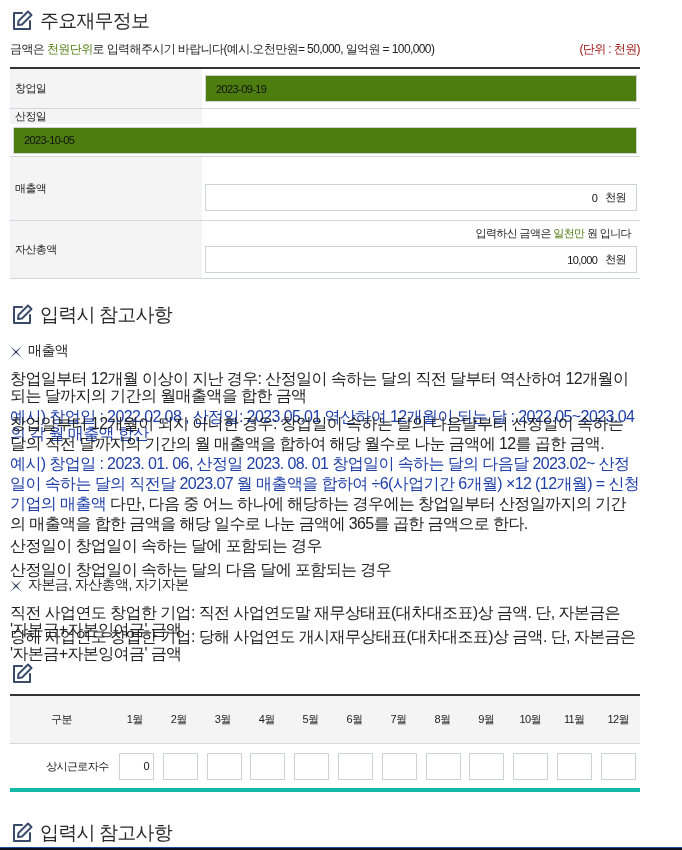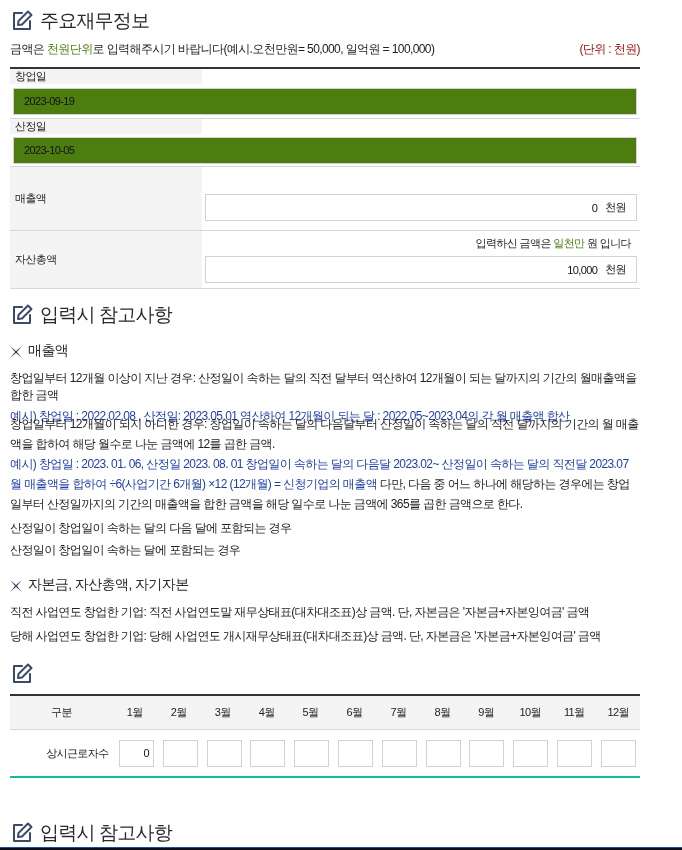--- a/index.html
+++ b/index.html
@@ -19,26 +19,26 @@
   .frow { display: flex; border-bottom: 1px solid #d4d8de; }
   .frow .lab { width: 192px; background: #f4f4f4; padding-left: 5px; display: flex; align-items: center; font-size: 11px; color: #222; }
   .frow .val { flex: 1; padding: 0 3px 0 3px; display: flex; flex-direction: column; justify-content: center; }
   .inp { height: 27px; border: 1px solid #cfd3d8; background: #fff; display: flex; align-items: center; font-size: 11px; padding: 0 10px; color: #111; }
   .inp.ro { background: #4d7c0f; }
   .inp.num { justify-content: flex-end; }
   .inp.num .suf { margin-left: 8px; }
   .hint { text-align: right; font-size: 11px; padding-right: 6px; margin-bottom: 5px; }
   .sub { display: flex; align-items: center; font-size: 14px; color: #2a2a2a; height: 20px; }
   .sub .bul { width: 12px; height: 12px; margin-right: 6px; display: inline-block; }
-  .p { font-size: 12px; line-height: 17px; color: #222; }
+  .p { font-size: 16px; line-height: 17px; color: #222; }
   .blue { color: #1e3ea8; }
 
   .months { position: absolute; left: 0; top: 694px; width: 630px; border-top: 2px solid #333; }
-  .mhead { display: flex; height: 34px; background: #f4f4f4; border-bottom: 1px solid #d4d8de; align-items: center; font-size: 11px; }
-  .mrow { display: flex; height: 48px; align-items: center; border-bottom: 2px solid #14b8a6; font-size: 11px; }
+  .mhead { display: flex; height: 48px; background: #f4f4f4; border-bottom: 1px solid #d4d8de; align-items: center; font-size: 11px; }
+  .mrow { display: flex; height: 48px; align-items: center; border-bottom: 4px solid #14b8a6; font-size: 11px; }
   .mcol0 { width: 103px; text-align: center; }
   .mcol { width: 44px; text-align: center; display: flex; justify-content: center; }
   .mrow .mcol0 { text-align: right; padding-right: 6px; width: 105px; }
   .cell { width: 35px; height: 27px; border: 1px solid #cfd3d8; background: #fff; display: flex; align-items: center; justify-content: flex-end; padding-right: 4px; font-size: 11px; color: #111; }
 
   .bottom-bar { position: absolute; left: 0; top: 847px; width: 682px; height: 3px; background: #0a0f1c; border-top: 1px solid #1d4fa0; }
 </style>
 </head>
 <body>
 
@@ -55,21 +55,21 @@
   </div>
 
   <div class="notice">
     <span>
       <span>금액은 </span><span class="red">천원단위</span><span>로 입력해주시기 바랍니다(예시.오천만원= 50,000, 일억원 = 100,000)</span>
     </span>
     <span class="unit">(단위 : 천원)</span>
   </div>
 
   <div class="ftable">
-    <div class="frow" style="height:50px;flex-direction:column;">
+    <div class="frow" style="height:40px;">
       <div class="lab">창업일</div>
       <div class="val">
           <div class="inp ro">2023-09-19</div>
         </div>
     </div>
     <div class="frow" style="height:48px;flex-direction:column;">
       <div class="lab">산정일</div>
       <div class="val">
           <div class="inp ro">2023-10-05</div>
         </div>
@@ -117,22 +117,22 @@
   </div>
 
   <div style="position:absolute;top:370px;left:0;width:630px;">
     <div class="p">창업일부터 12개월 이상이 지난 경우: 산정일이 속하는 달의 직전 달부터 역산하여 12개월이 되는 달까지의 기간의 월매출액을 합한 금액</div>
     <div class="p blue" style="margin-top:4px;">예시) 창업일 : 2022.02.08 , 산정일: 2023.05.01 역산하여 12개월이 되는 달 : 2022.05~2023.04의 각 월 매출액 합산</div>
   </div>
 
   <div style="position:absolute;top:414px;left:0;width:630px;">
     <div class="p" style="line-height:20px;">창업일부터 12개월이 되지 아니한 경우: 창업일이 속하는 달의 다음달부터 산정일이 속하는 달의 직전 달까지의 기간의 월 매출액을 합하여 해당 월수로 나눈 금액에 12를 곱한 금액.</div>
     <div class="p" style="line-height:20px;"><span class="blue">예시) 창업일 : 2023. 01. 06, 산정일 2023. 08. 01 창업일이 속하는 달의 다음달 2023.02~ 산정일이 속하는 달의 직전달 2023.07 월 매출액을 합하여 ÷6(사업기간 6개월) ×12 (12개월) = 신청기업의 매출액</span><span> 다만, 다음 중 어느 하나에 해당하는 경우에는 창업일부터 산정일까지의 기간의 매출액을 합한 금액을 해당 일수로 나눈 금액에 365를 곱한 금액으로 한다.</span></div>
+    <div class="p" style="line-height:20px;margin-top:2px;">산정일이 창업일이 속하는 달에 포함되는 경우</div>
     <div class="p" style="line-height:20px;margin-top:4px;">산정일이 창업일이 속하는 달의 다음 달에 포함되는 경우</div>
-    <div class="p" style="line-height:20px;margin-top:2px;">산정일이 창업일이 속하는 달에 포함되는 경우</div>
   </div>
 
   <div class="sub" style="position:absolute;top:575px;left:0;">
     <span class="bul">
       <svg viewBox="0 0 12 12">
           <path d="M0 0 L6 5 L12 0 L7 6 L12 12 L6 7 L0 12 L5 6 Z" fill="#3a4a6b"></path>
         </svg>
     </span>
     <span>자본금, 자산총액, 자기자본</span>
   </div>

